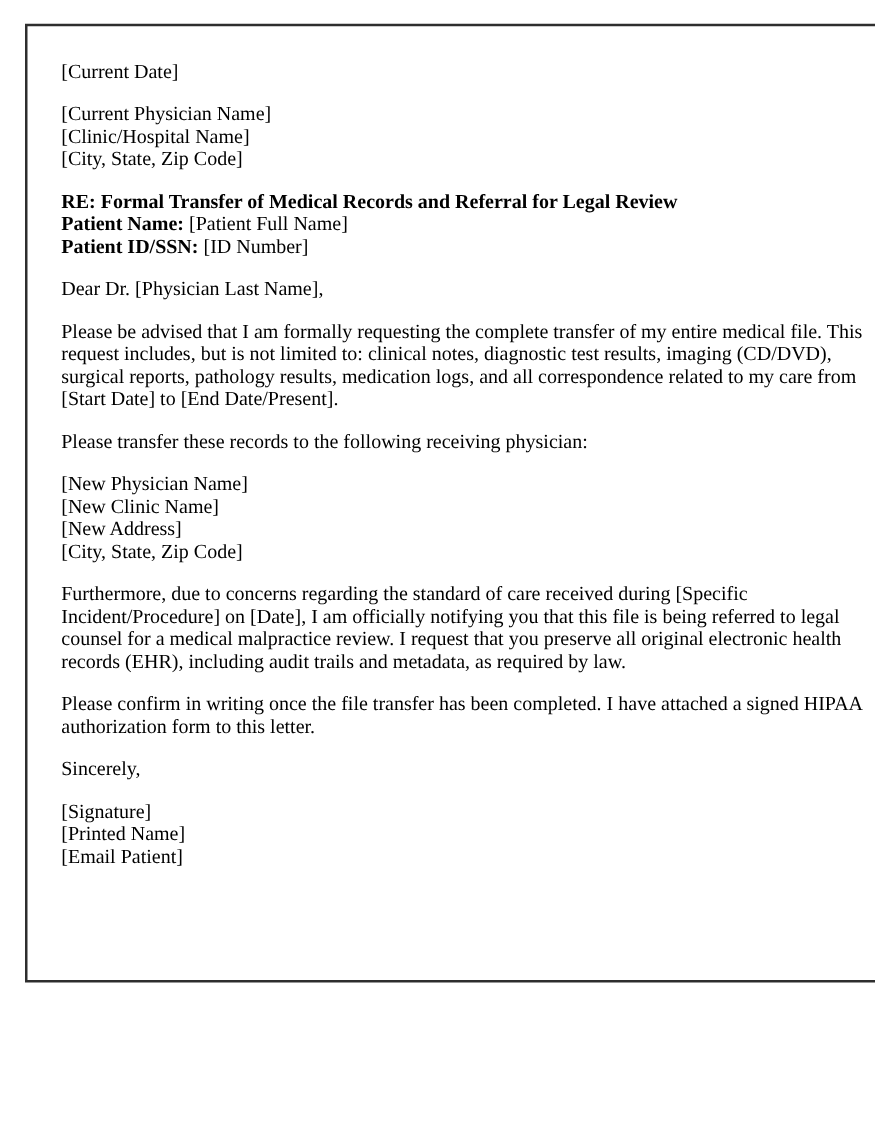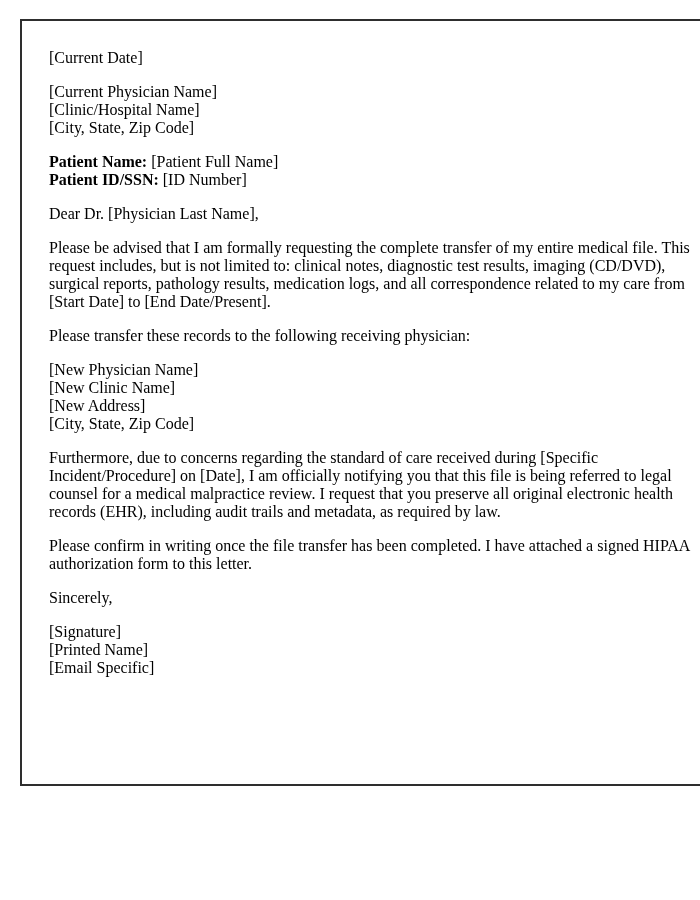--- a/index.html
+++ b/index.html
@@ -49,20 +49,21 @@
 
   <div class="para">[Current Date]</div>
 
   <div class="para">
     <div class="line">[Current Physician Name]</div>
     <div class="line">[Clinic/Hospital Name]</div>
     <div class="line">[City, State, Zip Code]</div>
   </div>
 
   <div class="para">
+    <div class="line bold">RE: Formal Transfer of Medical Records and Referral for Legal Review</div>
     <div class="line">
       <span class="bold">Patient Name:</span><span> [Patient Full Name]</span>
     </div>
     <div class="line">
       <span class="bold">Patient ID/SSN:</span><span> [ID Number]</span>
     </div>
   </div>
 
   <div class="para">Dear Dr. [Physician Last Name],</div>
 
@@ -79,16 +80,16 @@
 
   <div class="para">Furthermore, due to concerns regarding the standard of care received during [Specific Incident/Procedure] on [Date], I am officially notifying you that this file is being referred to legal counsel for a medical malpractice review. I request that you preserve all original electronic health records (EHR), including audit trails and metadata, as required by law.</div>
 
   <div class="para">Please confirm in writing once the file transfer has been completed. I have attached a signed HIPAA authorization form to this letter.</div>
 
   <div class="para">Sincerely,</div>
 
   <div class="para">
     <div class="line">[Signature]</div>
     <div class="line">[Printed Name]</div>
-    <div class="line">[Email Specific]</div>
+    <div class="line">[Email Patient]</div>
   </div>
 
 </div>
 
 </body></html>

